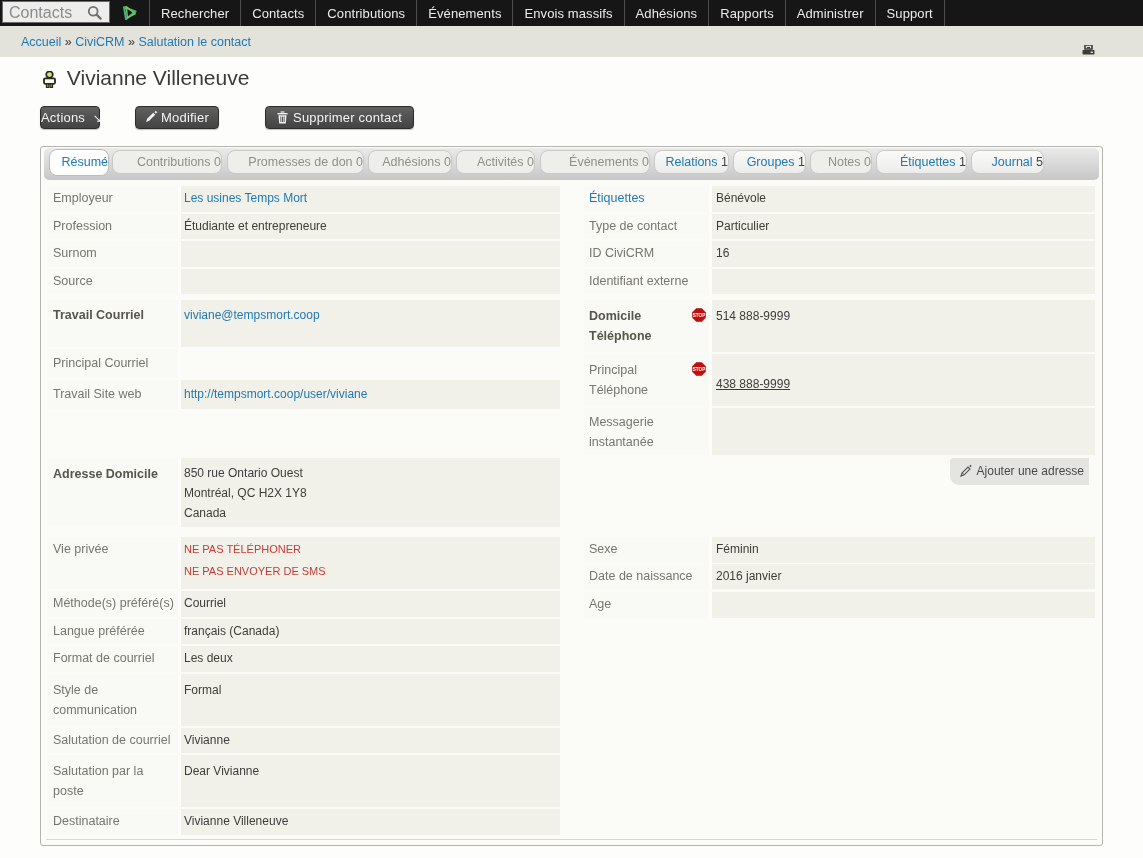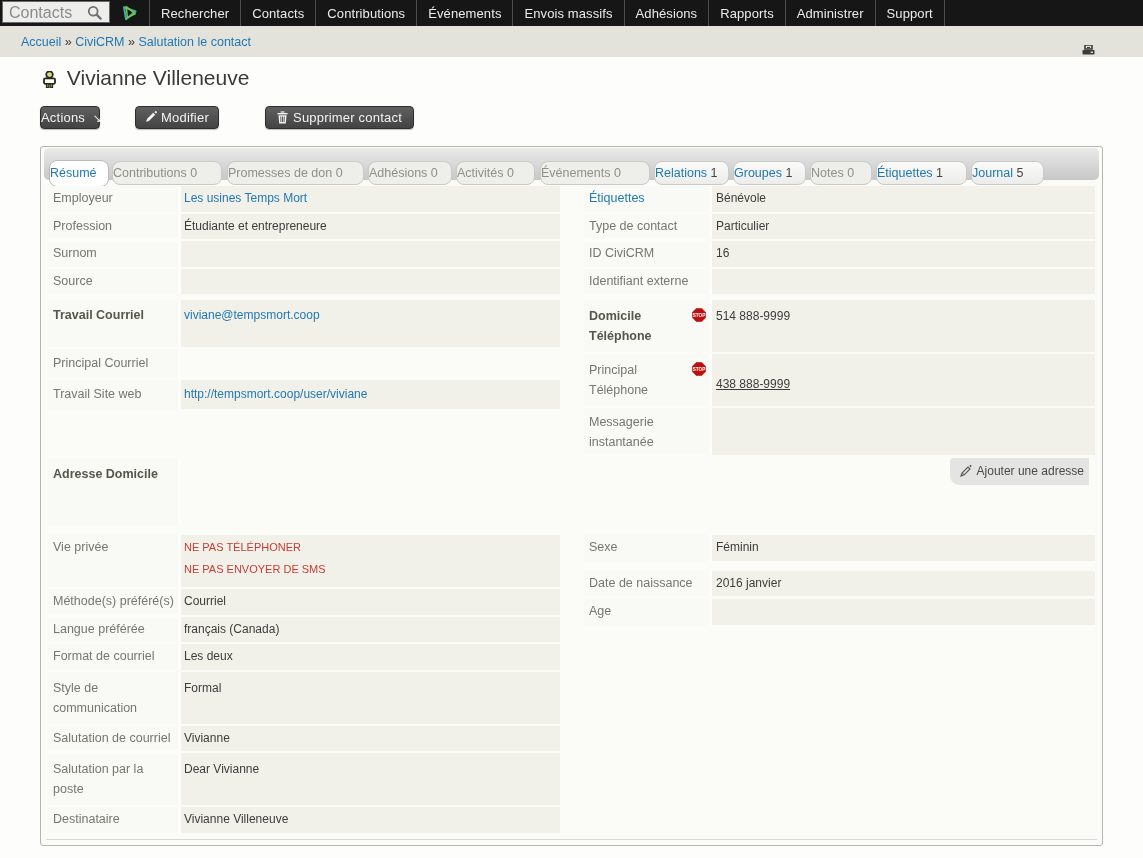--- a/index.html
+++ b/index.html
@@ -19,21 +19,21 @@
 .crumbbar a { color:#2279b2; text-decoration:none; }
 .printer { position:absolute; right:48px; top:19px; }
 
 .h1 { position:absolute; left:43px; top:66px; font-size:21px; color:#3a3a3a; }
 .h1 svg { vertical-align:-3px; margin-right:5px; }
 
 .btn { position:absolute; top:106px; height:23px; background:linear-gradient(#606060,#434343); border:1px solid #2e2e2e; border-radius:4px; color:#f3f3f3; font-size:13px; line-height:21px; text-align:center; letter-spacing:0.2px; box-shadow:0 1px 1px rgba(0,0,0,0.25); }
 
 .box { position:absolute; left:40px; top:146px; width:1063px; height:700px; background:#fbfbf8; border:1px solid #b4b4b0; border-radius:3px; }
 .tabstrip { position:absolute; left:3px; top:1px; width:1055px; height:32px; background:linear-gradient(#eaeaea,#c7c7c7); border-radius:5px; }
-.tab { position:absolute; top:3px; height:24px; border:1px solid #c9c9c5; border-radius:8px; background:#eeeeea; font-size:12.5px; line-height:22px; text-align:left; color:#909088;margin-top:11px; }
+.tab { position:absolute; top:3px; height:24px; border:1px solid #c9c9c5; border-radius:8px; background:#eeeeea; font-size:12.5px; line-height:22px; text-align:right; color:#909088; }
 .tab b { font-weight:normal; color:#909088; }
 .tab.on b { color:#444; }
 .tab.on { color:#2279b2; background:linear-gradient(#fafaf8,#ececea); }
 .tab.act { background:#fff; color:#2279b2; top:2px; height:27px; line-height:25px; border-color:#bcbcb8; }
 
 .row { display:flex; margin-bottom:2px; }
 .lbl { width:133px; background:#f9f9f5; color:#77776f; border-right:3px solid #fdfdfb; padding:4px 0 4px 5px; font-size:12.5px; line-height:17.5px; position:relative; }
 .lbl.b { font-weight:bold; color:#56564c; }
 .val { flex:1; background:#f1f1e9; color:#3d3d3d; padding:4px 4px 4px 3px; font-size:12px; line-height:17.5px; }
 .val a { color:#2279b2; text-decoration:none; }
@@ -199,20 +199,21 @@
             <div class="lbl" style="padding-top:4px;height:47px;line-height:20px;">Messagerie<br>instantanée</div>
             <div class="val" style="padding-top:4px;line-height:20px;">&nbsp;</div>
           </div>
       </div>
     </div>
 
     <div class="sect" style="margin-top:1px;">
       <div class="cl">
         <div class="row">
             <div class="lbl b" style="padding-top:8px;height:67px;">Adresse Domicile</div>
+            <div class="val" style="padding-top:5px;line-height:20px;">850 rue Ontario Ouest<br>Montréal, QC H2X 1Y8<br>Canada</div>
           </div>
       </div>
       <div class="cr" style="position:relative;">
         <div class="addaddr"><svg width="12" height="13" viewBox="0 0 12 13" style="vertical-align:-2px;margin-right:5px;">
               <path d="M1 12 L2.2 8.8 L8 3 L10 5 L4.2 10.8 Z" fill="none" stroke="#555" stroke-width="1.1"></path>
               <line x1="2.2" y1="8.8" x2="4.2" y2="10.8" stroke="#555" stroke-width="1"></line>
               <rect x="9.6" y="1" width="1.8" height="1.8" fill="#555" transform="rotate(45 10.5 1.9)"></rect>
             </svg>Ajouter une adresse</div>
       </div>
     </div>
@@ -246,21 +247,21 @@
         <div class="row">
             <div class="lbl" style="padding-top:6px;height:52px;line-height:20px;">Salutation par la<br>poste</div>
             <div class="val" style="padding-top:6px;line-height:20px;">Dear Vivianne</div>
           </div>
         <div class="row">
             <div class="lbl">Destinataire</div>
             <div class="val">Vivianne Villeneuve</div>
           </div>
       </div>
       <div class="cr">
-        <div class="row" style="margin-bottom:10px;justify-content:flex-end;">
+        <div class="row" style="margin-bottom:1px;justify-content:flex-end;">
             <div class="lbl">Sexe</div>
             <div class="val">Féminin</div>
           </div>
         <div class="row" style="margin-bottom:3px;">
             <div class="lbl">Date de naissance</div>
             <div class="val">2016 janvier</div>
           </div>
         <div class="row">
             <div class="lbl">Age</div>
             <div class="val">&nbsp;</div>

